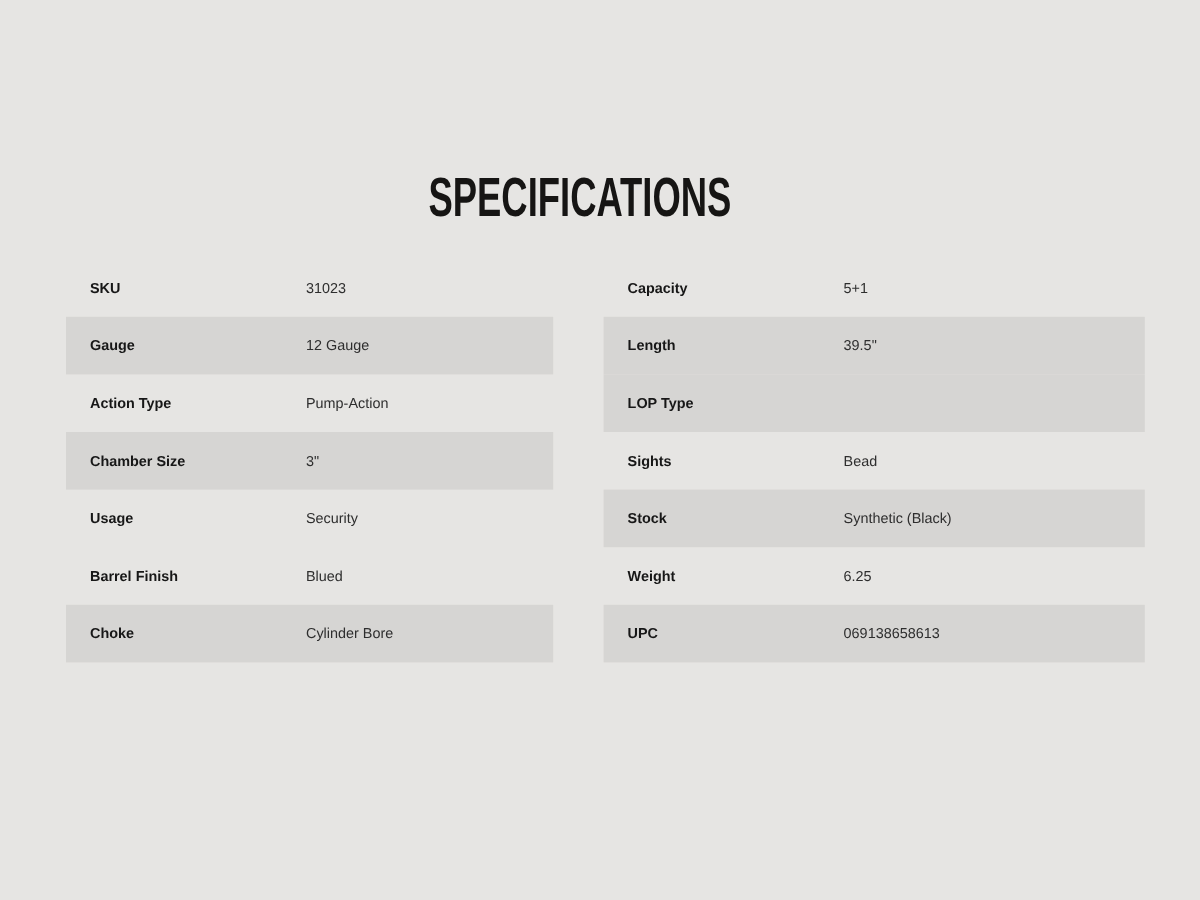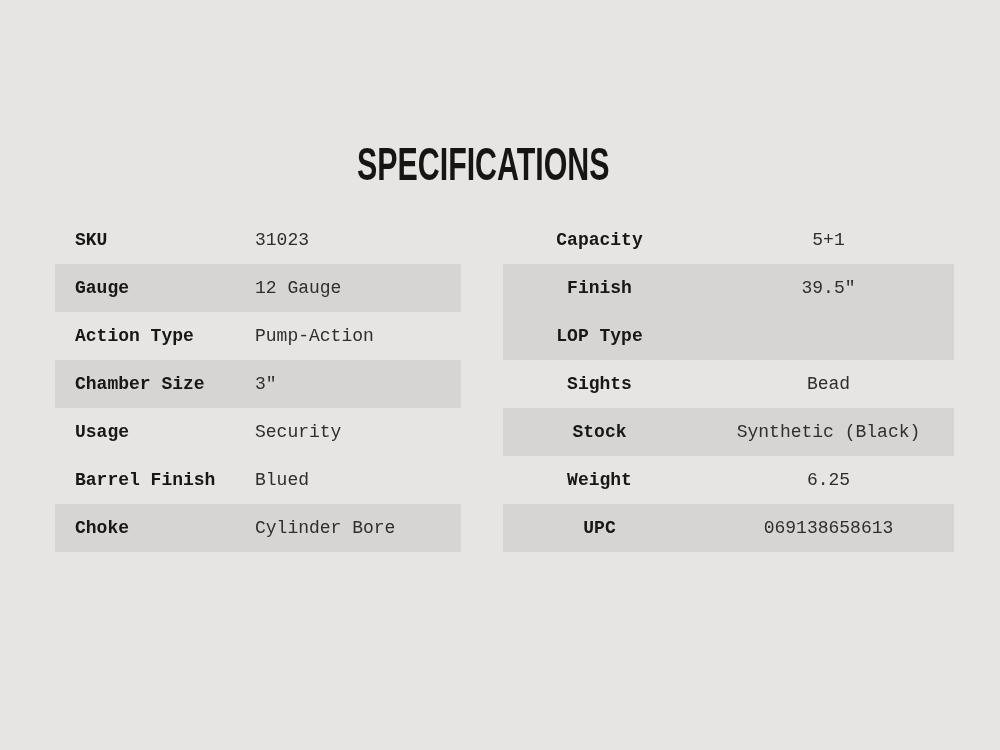--- a/index.html
+++ b/index.html
@@ -44,29 +44,28 @@
   .title-inner {
     display: inline-block;
     transform: translateX(-17px) scaleX(0.66);
     transform-origin: center;
   }
   .spec-table {
     position: absolute;
     top: 216px;
   }
   .spec-table.left  { left: 55px;  width: 406px; }
-  .spec-table.right { left: 503px; width: 451px; text-align: center; }
+  .spec-table.right { left: 503px; width: 451px; }
   .row {
     height: 48px;
     display: flex;
     align-items: center;
     padding-left: 20px;
-    font-size: 18px;
+    font-size: 12px;
     line-height: 1;
-    font-family: Liberation Mono, monospace;
   }
   .row.band { background: var(--row-band); }
   .label {
     flex: 0 0 153px;
     width: 153px;
     font-weight: 700;
     color: var(--label-text);
     white-space: nowrap;
   }
   .value {
@@ -114,21 +113,21 @@
       <span class="value">Cylinder Bore</span>
     </div>
   </div>
 
   <div class="spec-table right">
     <div class="row">
       <span class="label">Capacity</span>
       <span class="value">5+1</span>
     </div>
     <div class="row band">
-      <span class="label">Finish</span>
+      <span class="label">Length</span>
       <span class="value">39.5"</span>
     </div>
     <div class="row band">
       <span class="label">LOP Type</span>
     </div>
     <div class="row">
       <span class="label">Sights</span>
       <span class="value">Bead</span>
     </div>
     <div class="row band">

